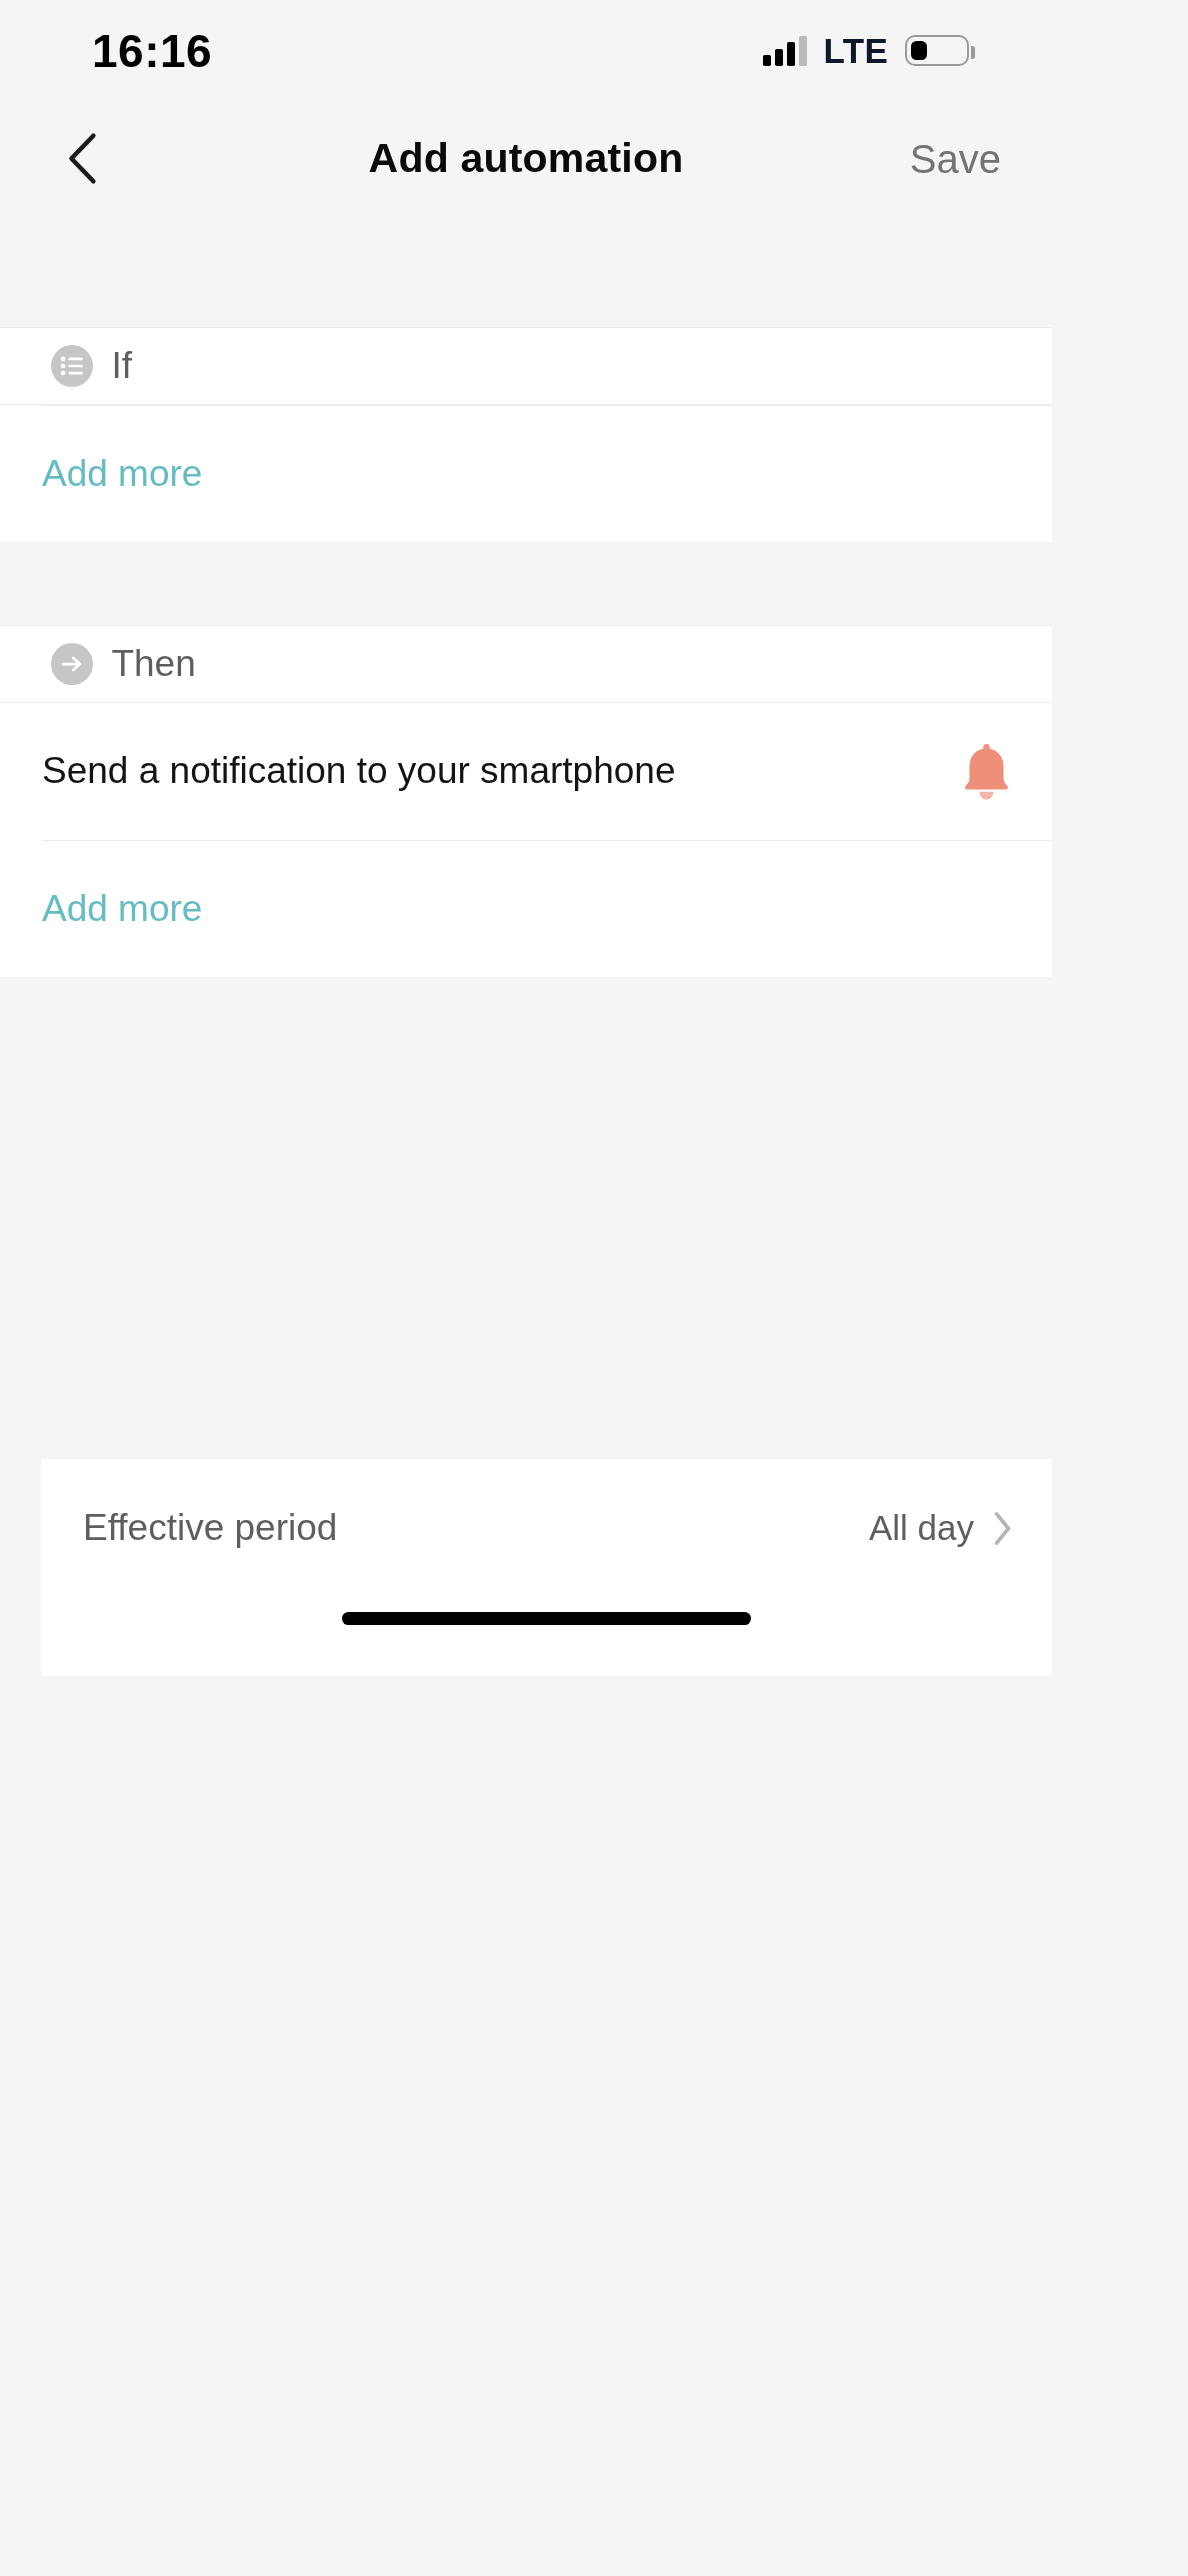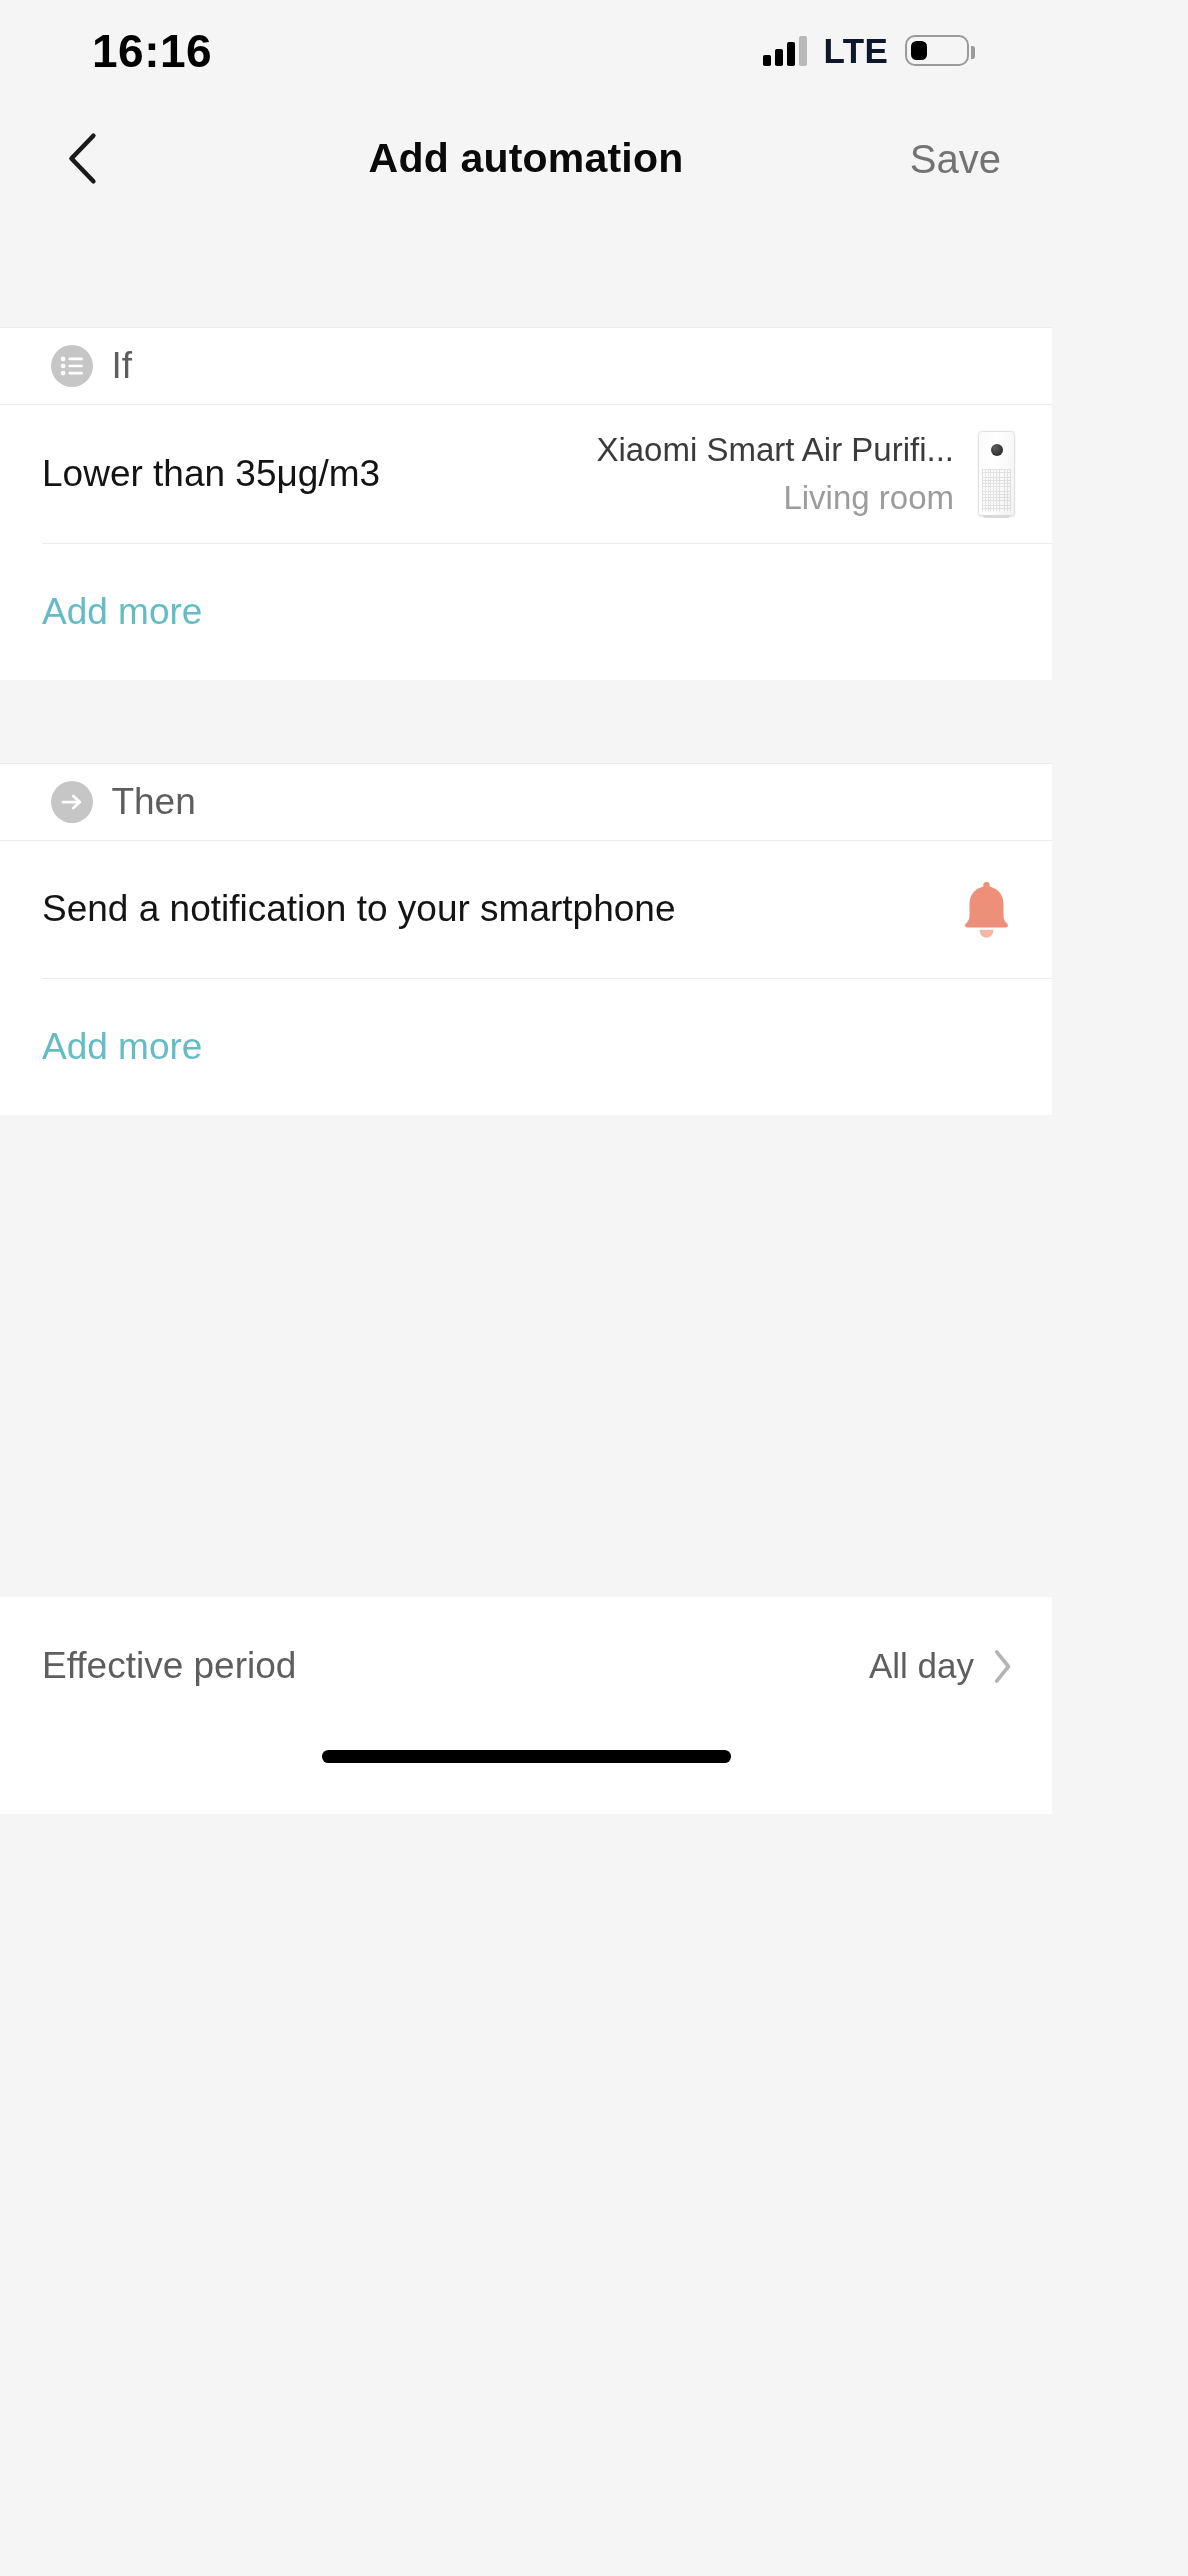--- a/index.html
+++ b/index.html
@@ -114,21 +114,21 @@
 
   .addmore {
     padding-left:42px; height:136px; display:flex; align-items:center;
   }
   .addmore span { font-size:37px; color:#65BCC2; }
 
   
   .filler { background:#F5F5F5; }
 
   
-  .footer { background:#FFFFFF; }
+  .footer { background:#FFFFFF;margin-left:41px; }
   .footer-row {
     height:138px; display:flex; align-items:center; justify-content:space-between;
     padding:0 39px 0 42px;
   }
   .fr-label { font-size:37px; color:#5E5E5E; }
   .fr-right { display:flex; align-items:center; gap:19px; }
   .fr-value { font-size:35px; color:#5E5E5E; }
   .home-wrap { height:79px; display:flex; align-items:flex-start; justify-content:center; }
   .home-ind { margin-top:14.7px; width:409px; height:13px; background:#000; border-radius:6.4px; }
 </style>
@@ -175,34 +175,20 @@
           <circle cx="3.2" cy="18.8" r="2.6" fill="#FFFFFF"></circle>
           <rect x="9" y="1.7" width="16" height="3" rx="1.5" fill="#FFFFFF"></rect>
           <rect x="9" y="9.5" width="16" height="3" rx="1.5" fill="#FFFFFF"></rect>
           <rect x="9" y="17.3" width="16" height="3" rx="1.5" fill="#FFFFFF"></rect>
         </svg>
       </div>
       <div class="sec-label">If</div>
     </div>
     <div class="hairline"></div>
 
-    <div class="row">
-      <div class="row-left">Lower than 35μg/m3</div>
-      <div class="row-right">
-        <div class="dev-text">
-          <div class="dev-name">Xiaomi Smart Air Purifi...</div>
-          <div class="dev-room">Living room</div>
-        </div>
-        <div class="purifier">
-          <div class="disp"></div>
-          <div class="grille"></div>
-          <div class="foot"></div>
-        </div>
-      </div>
-    </div>
 
     <div class="hairline-inset"></div>
 
     <div class="addmore">
       <span>Add more</span>
     </div>
   </div>
 
   <div class="gap gap-mid"></div>
 

